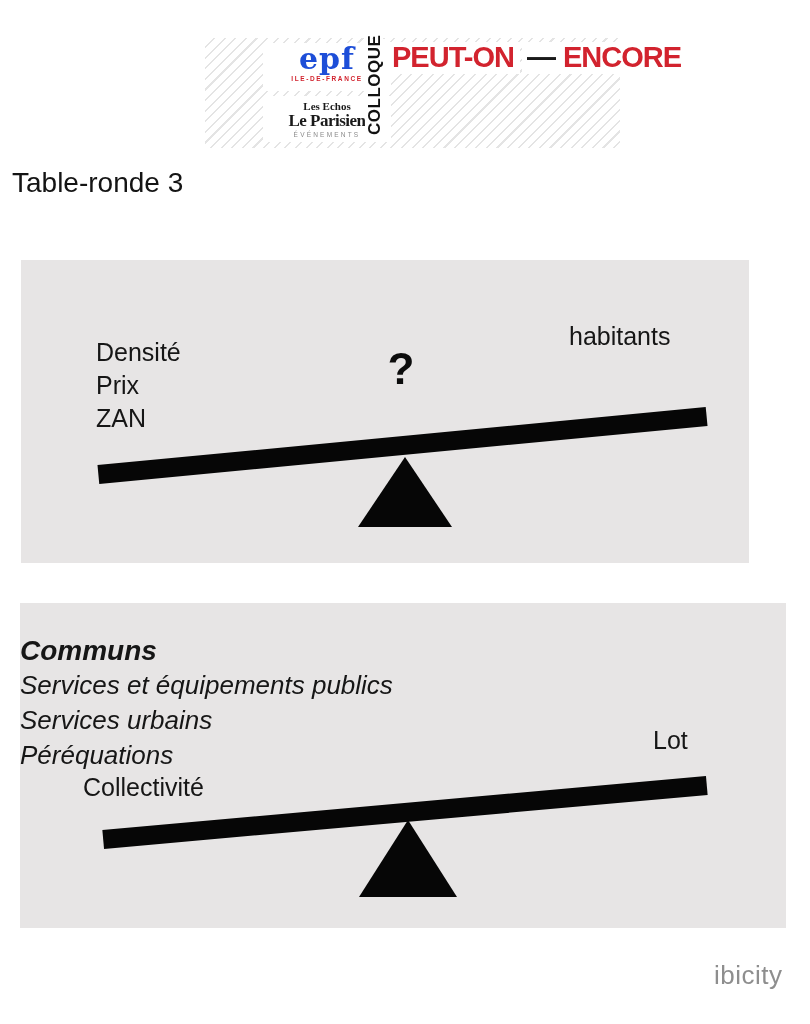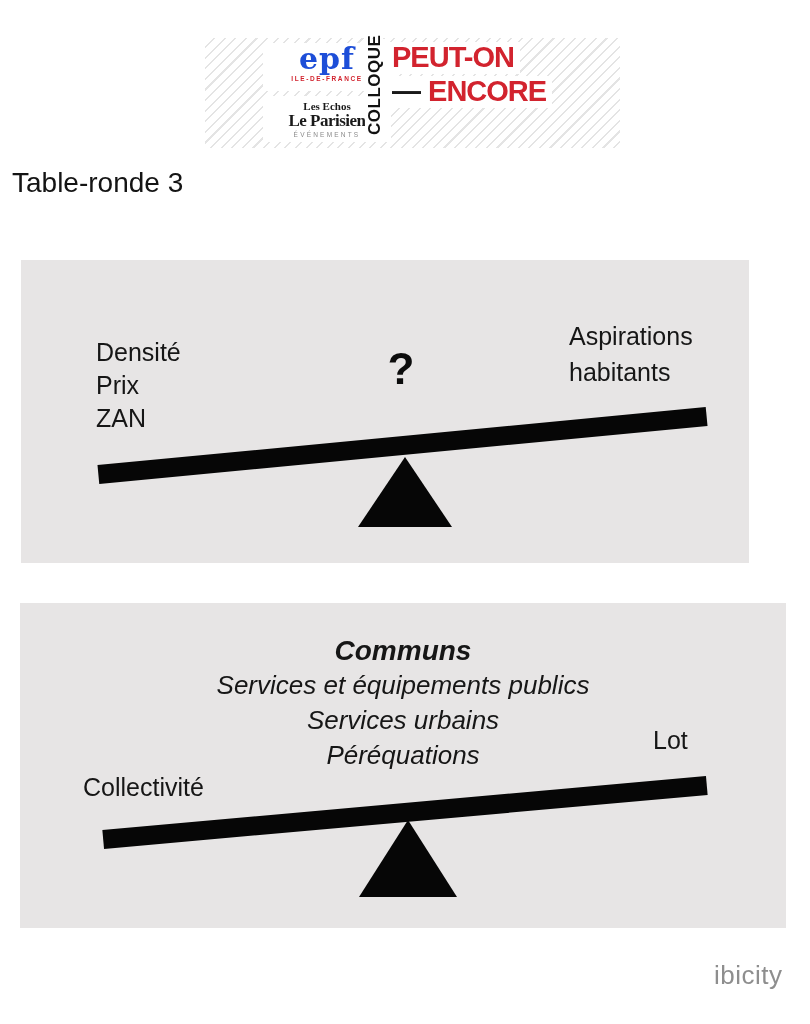--- a/index.html
+++ b/index.html
@@ -30,21 +30,21 @@
   }
   .les-echos { font-family:"Liberation Serif", serif; font-weight:bold; font-size:11px; line-height:14px; color:#1a1a1a; }
   .le-parisien { font-family:"Liberation Serif", serif; font-weight:bold; font-size:17px; line-height:16px; letter-spacing:-0.5px; color:#1a1a1a; }
   .evenements { font-size:6.5px; letter-spacing:2.2px; color:#8a8a8a; margin-top:2px; }
   .colloque {
     position:absolute; left:122px; top:39px; width:96px; height:20px;
     transform:rotate(-90deg); background:#ffffff;
     font-size:17px; font-weight:bold; letter-spacing:0.5px; line-height:20px;
     text-align:center; color:#111111;
   }
-  .headline { position:absolute; left:182px; top:4px; display:flex; flex-direction:column; align-items:flex-start; gap:2px; }
+  .headline { position:absolute; left:182px; top:4px; display:flex; flex-direction:row; align-items:flex-start; gap:2px; }
   .hl-line {
     background:#ffffff; padding:0 6px 1px 5px;
     font-size:29px; line-height:31px; font-weight:bold; letter-spacing:-1px;
     color:#d2232e; white-space:nowrap;
   }
   .hl-dash { color:#1a1a1a; letter-spacing:0; }
 
   
   .title-block { position:absolute; left:0; top:166px; width:810px; font-weight:normal; color:#141414;padding-left:12px; }
   .title-line1 { font-size:28px; line-height:34px; }
@@ -60,21 +60,21 @@
   .plank2 { left:82px; top:200px; width:606px; height:19px; transform:rotate(-5.1deg); }
 
   .fulcrum { position:absolute; width:0; height:0; }
   .fulcrum1 { left:337px; top:197px; border-left:47px solid transparent; border-right:47px solid transparent; border-bottom:70px solid #060606; }
   .fulcrum2 { left:339px; top:217px; border-left:49px solid transparent; border-right:49px solid transparent; border-bottom:77px solid #060606; }
 
   .s1-left-list { position:absolute; left:75px; top:76px; font-size:25px; line-height:33px; }
   .s1-question { position:absolute; left:352px; top:84px; width:56px; text-align:center; font-size:44px; font-weight:bold; color:#0c0c0c; }
   .s1-right-list { position:absolute; left:548px; top:58px; font-size:25px; line-height:36px; }
 
-  .s2-center { position:absolute; left:0; top:30px; width:100%; text-align:center; }
+  .s2-center { position:absolute; left:0; top:30px; width:100%; }
   .s2-heading { font-size:28px; font-weight:bold; font-style:italic; line-height:35px; }
   .s2-item { font-size:26px; font-style:italic; line-height:35px; }
   .s2-left-label { position:absolute; left:63px; top:170px; font-size:25px; }
   .s2-right-label { position:absolute; left:633px; top:123px; font-size:25px; }
 
   
   .footer-brand { position:absolute; left:714px; top:960px; font-size:26px; letter-spacing:0.5px; color:#8e8e8e; }
 </style>
 </head>
 <body>
@@ -103,21 +103,20 @@
   </div>
 
   <div class="gray-box box1">
     <div class="s1-left-list">
       <div>Densité</div>
       <div>Prix</div>
       <div>ZAN</div>
     </div>
     <div class="s1-question">?</div>
     <div class="s1-right-list">
-      <div>Aspirations</div>
       <div>habitants</div>
     </div>
     <div class="plank plank1"></div>
     <div class="fulcrum fulcrum1"></div>
   </div>
 
   <div class="gray-box box2">
     <div class="s2-center">
       <div class="s2-heading">Communs</div>
       <div class="s2-item">Services et équipements publics</div>

